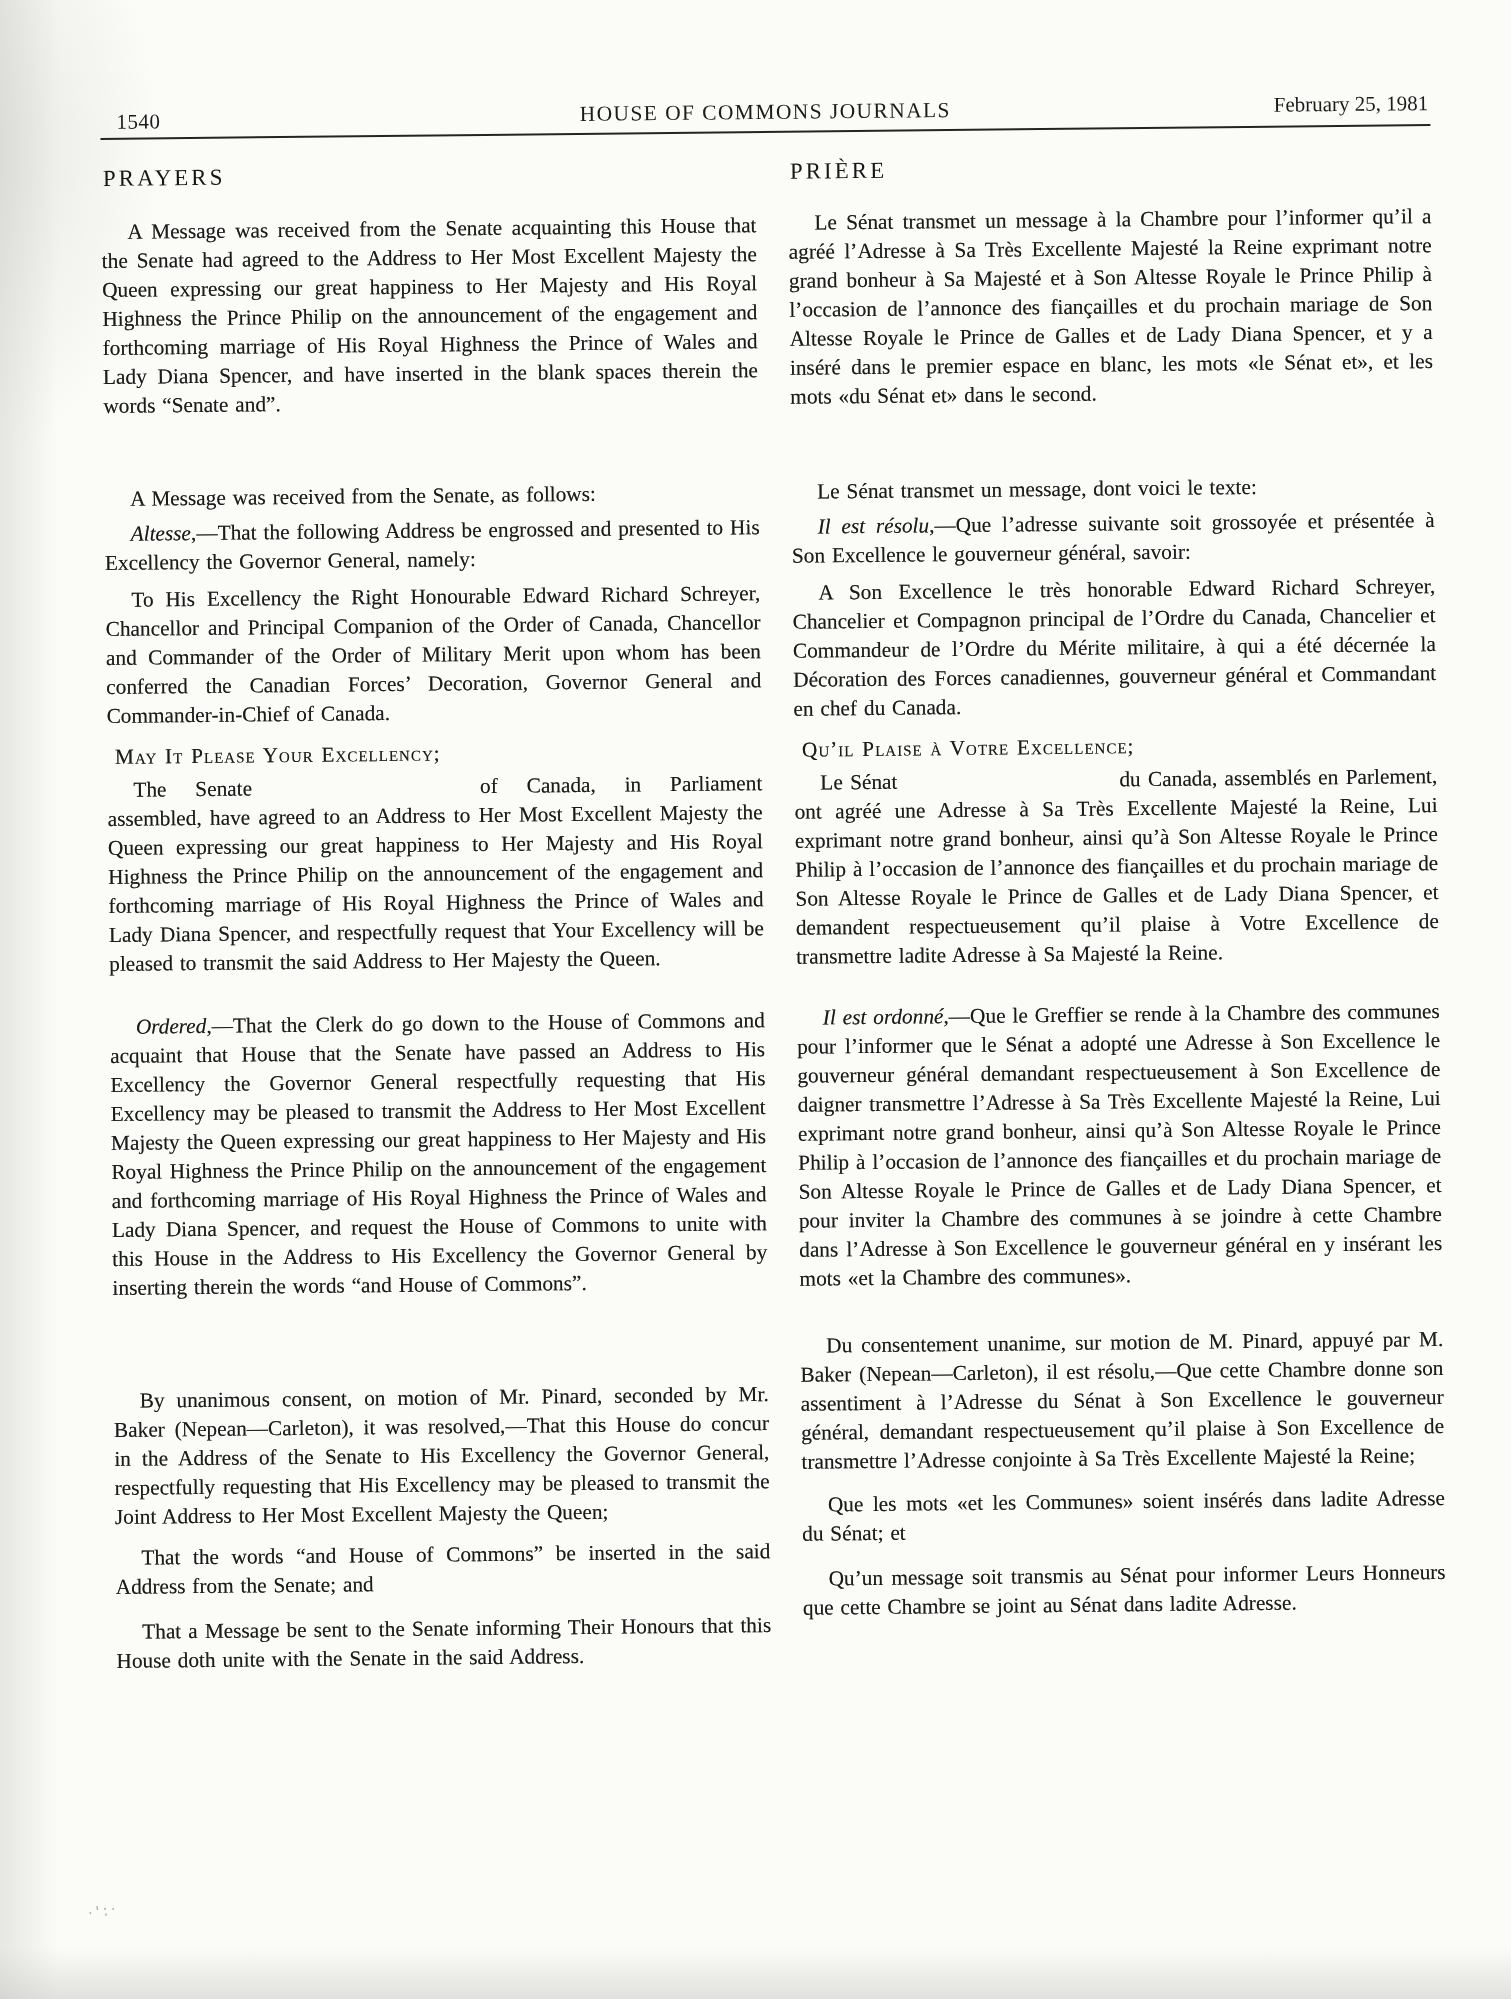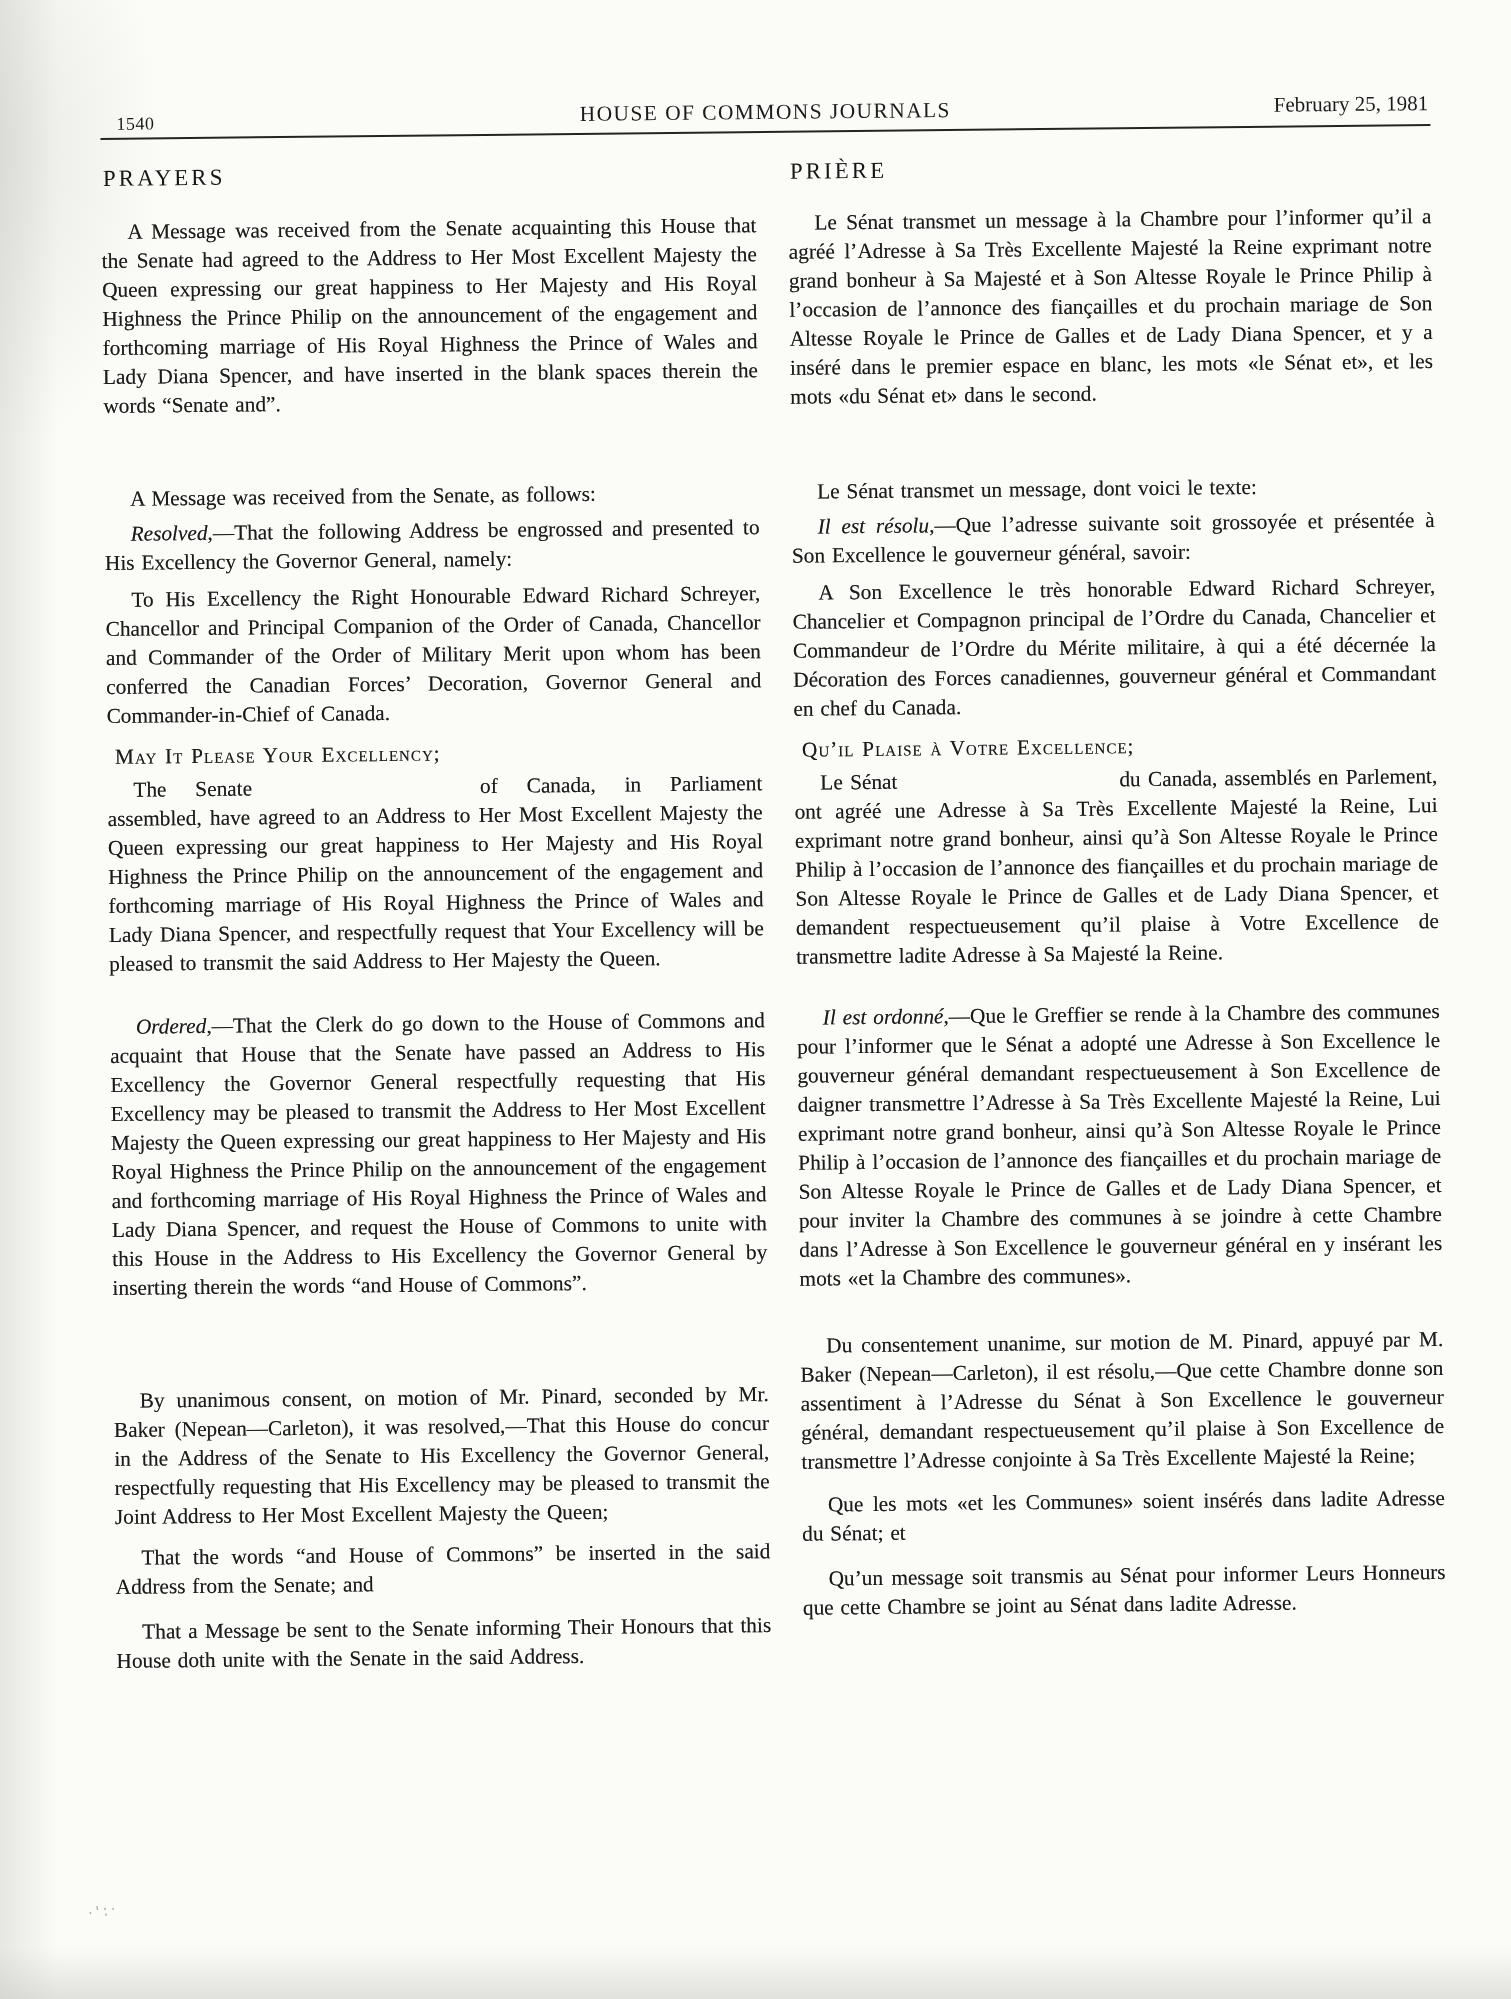--- a/index.html
+++ b/index.html
@@ -15,21 +15,21 @@
     overflow:hidden;
     font-family:"Liberation Serif","DejaVu Serif",serif;
     color:#1b1b1b;
   }
   .content{
     position:absolute;left:100px;top:86px;width:1330px;
     transform:rotate(-0.6deg);
     transform-origin:50% 0;
   }
   .header{position:relative;height:42px;}
-  .pageno{position:absolute;left:16px;bottom:0;font-size:18px;letter-spacing:.5px;}
+  .pageno{position:absolute;left:16px;bottom:0;font-size:21px;letter-spacing:.5px;}
   .htitle{position:absolute;left:50%;transform:translateX(-50%);bottom:3px;font-size:21.5px;letter-spacing:1.4px;white-space:nowrap;}
   .hdate{position:absolute;right:2px;bottom:5px;font-size:21px;}
   .rule{border:0;border-top:2px solid #242422;margin:3px 0 0 0;}
   .columns{display:flex;margin-top:26px;}
   .col{text-rendering:optimizeLegibility;}
   .col-left{width:655px;}
   .gutter{width:32px;flex:none;}
   .col-right{width:643px;}
   .col-heading{font-size:23px;letter-spacing:3px;color:#171717;margin:0 0 0 2px;}
   .para{
@@ -61,21 +61,21 @@
       <span class="pageno">1540</span>
       <span class="htitle">HOUSE OF COMMONS JOURNALS</span>
       <span class="hdate">February 25, 1981</span>
     </div>
     <hr class="rule">
     <div class="columns">
       <div class="col col-left" lang="en">
           <p class="col-heading">PRAYERS</p>
           <p class="para" style="margin-top: 26px;"><span>A Message was received from the Senate acquainting this House that the Senate had agreed to the Address to Her Most Excellent Majesty the Queen expressing our great happiness to Her Majesty and His Royal Highness the Prince Philip on the announcement of the engagement and forthcoming marriage of His Royal Highness the Prince of Wales and Lady Diana Spencer, and have inserted in the blank spaces therein the words “Senate and”.</span></p>
           <p class="para" style="margin-top: 64px;"><span>A Message was received from the Senate, as follows:</span></p>
-          <p class="para" style="margin-top: 6px;"><span class="italic">Resolved</span><span>,—That the following Address be engrossed and presented to His Excellency the Governor General, namely:</span></p>
+          <p class="para" style="margin-top: 6px;"><span class="italic">Altesse</span><span>,—That the following Address be engrossed and presented to His Excellency the Governor General, namely:</span></p>
           <p class="para" style="margin-top: 8px;"><span>To His Excellency the Right Honourable Edward Richard Schreyer, Chancellor and Principal Companion of the Order of Canada, Chancellor and Commander of the Order of Military Merit upon whom has been conferred the Canadian Forces’ Decoration, Governor General and Commander-in-Chief of Canada.</span></p>
           <p class="para salutation" style="margin-top: 12px;"><span>May It Please Your Excellency;</span></p>
           <p class="para" style="margin-top: 4px;"><span>The Senate</span><span class="blank blank-en"></span><span>of Canada, in Parlia­ment assembled, have agreed to an Address to Her Most Excellent Majesty the Queen expressing our great happiness to Her Majesty and His Royal Highness the Prince Philip on the announcement of the engagement and forthcoming marriage of His Royal Highness the Prince of Wales and Lady Diana Spencer, and respectfully request that Your Excellency will be pleased to transmit the said Address to Her Majesty the Queen.</span></p>
           <p class="para" style="margin-top: 34px;"><span class="italic">Ordered</span><span>,—That the Clerk do go down to the House of Commons and acquaint that House that the Senate have passed an Address to His Excellency the Governor General respectfully requesting that His Excellency may be pleased to transmit the Address to Her Most Excellent Majesty the Queen expressing our great happiness to Her Majesty and His Royal Highness the Prince Philip on the announcement of the engagement and forthcoming marriage of His Royal Highness the Prince of Wales and Lady Diana Spencer, and request the House of Commons to unite with this House in the Address to His Excellency the Governor General by inserting therein the words “and House of Commons”.</span></p>
           <p class="para" style="margin-top: 84px;"><span>By unanimous consent, on motion of Mr. Pinard, seconded by Mr. Baker (Nepean—Carleton), it was resolved,—That this House do concur in the Address of the Senate to His Excellency the Governor General, respectfully requesting that His Excellency may be pleased to transmit the Joint Address to Her Most Excellent Majesty the Queen;</span></p>
           <p class="para" style="margin-top: 12px;"><span>That the words “and House of Commons” be inserted in the said Address from the Senate; and</span></p>
           <p class="para" style="margin-top: 16px;"><span>That a Message be sent to the Senate informing Their Honours that this House doth unite with the Senate in the said Address.</span></p>
         </div>
       <div class="gutter"></div>
       <div class="col col-right" lang="fr">

